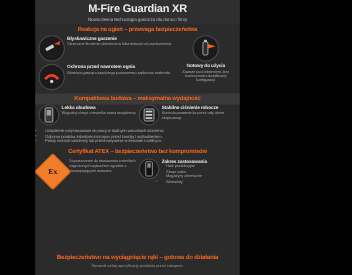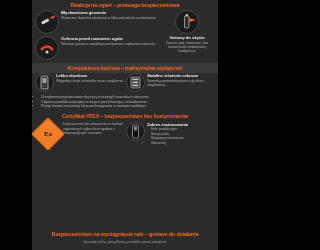--- a/index.html
+++ b/index.html
@@ -44,20 +44,24 @@
   .footer .sec-head{background:transparent;font-size:5.6px;}
   .foot-note{font-size:3.5px;color:#9b9997;line-height:4.2px;}
   .spacer{height:3px;}
 </style>
 </head>
 <body>
 
 <div class="page">
   <div class="sheet">
 
+    <div class="hero">
+      <div class="title">M-Fire Guardian XR</div>
+      <div class="subtitle">Nowoczesna technologia gaśnicza dla domu i firmy</div>
+    </div>
 
     <div class="sec-head">Reakcja na ogień – przewaga bezpieczeństwa</div>
 
     <div class="cols">
       <div class="col">
 
         <div class="item">
           <div class="badge">
             <svg viewBox="0 0 22 22">
                 <ellipse cx="11" cy="11" rx="10" ry="10" fill="#1b1b1b"></ellipse>

